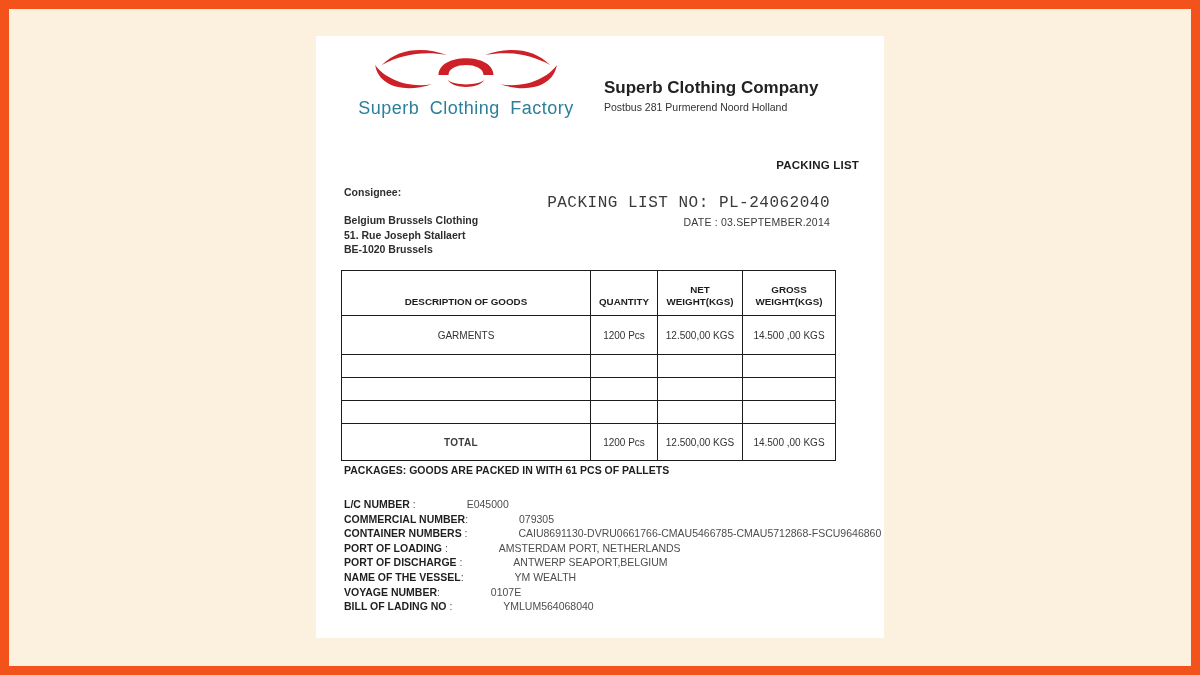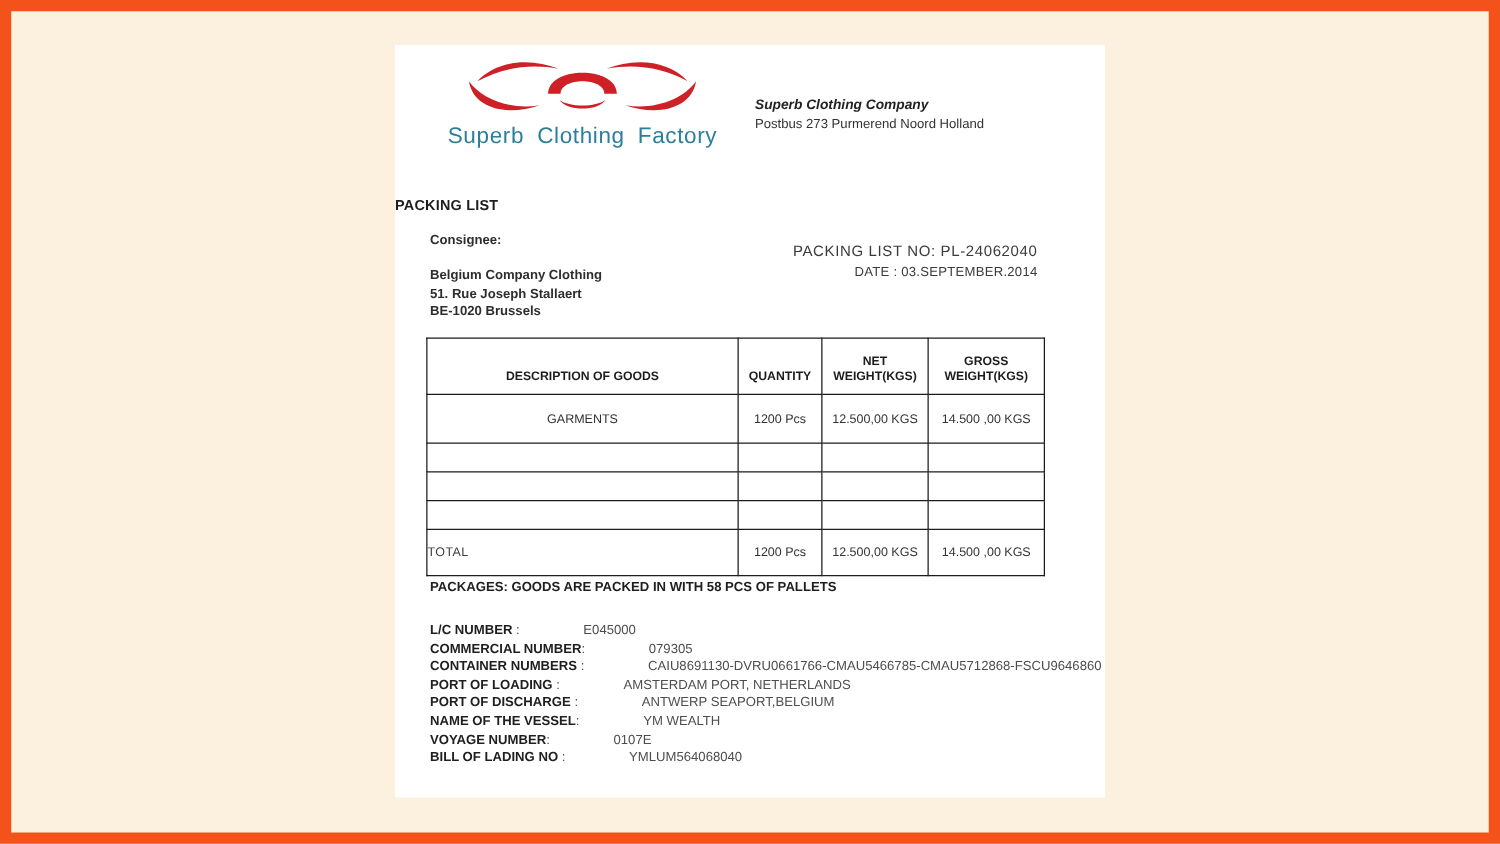--- a/index.html
+++ b/index.html
@@ -17,49 +17,49 @@
     background:#FFFFFF;color:#2e2e2e;
   }
   
   .logo-wrap{position:absolute;left:40px;top:4px;width:220px;text-align:center;}
   .logo-wrap svg{width:206px;height:60px;display:block;margin:0 auto;}
   .logo-text{
     font-size:18px;color:#2B7F99;letter-spacing:.5px;word-spacing:5px;
     margin-top:-2px;white-space:nowrap;
   }
   .company{position:absolute;left:288px;top:42px;}
-  .company-name{font-weight:bold;font-size:11px;color:#222;font-style:italic;}
+  .company-name{font-weight:bold;font-size:17px;color:#222;}
   .company-addr{font-size:10.5px;color:#333;margin-top:3px;}
   
   .title{
-    position:absolute;left:0;top:123px;width:543px;text-align:left;
+    position:absolute;left:0;top:123px;width:543px;text-align:right;
     font-weight:bold;font-size:11.5px;color:#1d1d1d;letter-spacing:.2px;
   }
   
   .consignee-label{position:absolute;left:28px;top:150px;font-weight:bold;font-size:10.5px;}
   .consignee-block{position:absolute;left:28px;top:177px;font-weight:bold;font-size:10.5px;line-height:14.5px;}
   .meta{position:absolute;right:54px;top:158px;text-align:right;}
   .meta-no{
-    font-family:Liberation Sans, sans-serif;
-    font-size:12px;color:#3a3a3a;letter-spacing:.5px;white-space:nowrap;
+    font-family:Liberation Mono, monospace;
+    font-size:16px;color:#3a3a3a;letter-spacing:.5px;white-space:nowrap;
   }
   .meta-date{font-size:10.5px;color:#3a3a3a;margin-top:4px;letter-spacing:.2px;}
   
   .table-wrap{position:absolute;left:25px;top:234px;width:494px;}
   table{border-collapse:collapse;width:100%;table-layout:fixed;}
   td,th{border:1px solid #1c1c1c;padding:0;overflow:hidden;}
   th{
     font-weight:bold;font-size:9.8px;color:#1d1d1d;text-align:center;
     vertical-align:bottom;padding-bottom:7px;line-height:12px;height:37px;
   }
   td{font-size:10px;color:#333;text-align:center;vertical-align:middle;}
   tr.drow td{height:38px;}
   tr.erow td{height:22px;}
   tr.trow td{height:36px;}
-  td.total-label{text-align:left;padding-right:10px;font-weight:normal;color:#3c3c3c;letter-spacing:.3px;}
+  td.total-label{text-align:center;padding-right:10px;font-weight:bold;color:#3c3c3c;letter-spacing:.3px;}
   
   .packages{position:absolute;left:28px;top:428px;font-weight:bold;font-size:10.5px;color:#1f1f1f;}
   .details{position:absolute;left:28px;top:461px;font-size:10.5px;line-height:14.6px;white-space:nowrap;}
   .details .lbl{font-weight:bold;color:#1f1f1f;}
   .details .sep{color:#4d4d4d;white-space:pre;}
   .details .val{color:#4d4d4d;margin-left:48px;}
 </style>
 </head>
 <body>
 
@@ -83,28 +83,28 @@
             <path d="M14,30 C34,9 66,8 92,18 C64,13 38,17 14,30 Z"></path>
             <path d="M6,30 C10,56 42,64 74,53 C46,58 18,47 6,30 Z"></path>
           </g>
         </g>
       </svg>
       <div class="logo-text">Superb Clothing Factory</div>
     </div>
 
     <div class="company">
       <div class="company-name">Superb Clothing Company</div>
-      <div class="company-addr">Postbus 273 Purmerend Noord Holland</div>
+      <div class="company-addr">Postbus 281 Purmerend Noord Holland</div>
     </div>
 
     <div class="title">PACKING LIST</div>
 
     <div class="consignee-label">Consignee:</div>
     <div class="consignee-block">
-      <div>Belgium Company Clothing</div>
+      <div>Belgium Brussels Clothing</div>
       <div>51. Rue Joseph Stallaert</div>
       <div>BE-1020 Brussels</div>
     </div>
 
     <div class="meta">
       <div class="meta-no">PACKING LIST NO: PL-24062040</div>
       <div class="meta-date">DATE : 03.SEPTEMBER.2014</div>
     </div>
 
     <div class="table-wrap">
@@ -151,21 +151,21 @@
           <tr class="trow">
             <td class="total-label">TOTAL</td>
             <td>1200 Pcs</td>
             <td>12.500,00 KGS</td>
             <td>14.500 ,00 KGS</td>
           </tr>
         </tbody>
       </table>
     </div>
 
-    <div class="packages">PACKAGES: GOODS ARE PACKED IN WITH 58 PCS OF PALLETS</div>
+    <div class="packages">PACKAGES: GOODS ARE PACKED IN WITH 61 PCS OF PALLETS</div>
 
     <div class="details">
       <div><span class="lbl">L/C NUMBER</span><span class="sep"> : </span><span class="val">E045000</span></div>
       <div><span class="lbl">COMMERCIAL NUMBER</span><span class="sep">: </span><span class="val">079305</span></div>
       <div><span class="lbl">CONTAINER NUMBERS</span><span class="sep"> : </span><span class="val">CAIU8691130-DVRU0661766-CMAU5466785-CMAU5712868-FSCU9646860</span></div>
       <div><span class="lbl">PORT OF LOADING</span><span class="sep"> : </span><span class="val">AMSTERDAM PORT, NETHERLANDS</span></div>
       <div><span class="lbl">PORT OF DISCHARGE</span><span class="sep"> : </span><span class="val">ANTWERP SEAPORT,BELGIUM</span></div>
       <div><span class="lbl">NAME OF THE VESSEL</span><span class="sep">: </span><span class="val">YM WEALTH</span></div>
       <div><span class="lbl">VOYAGE NUMBER</span><span class="sep">: </span><span class="val">0107E</span></div>
       <div><span class="lbl">BILL OF LADING NO</span><span class="sep"> : </span><span class="val">YMLUM564068040</span></div>

